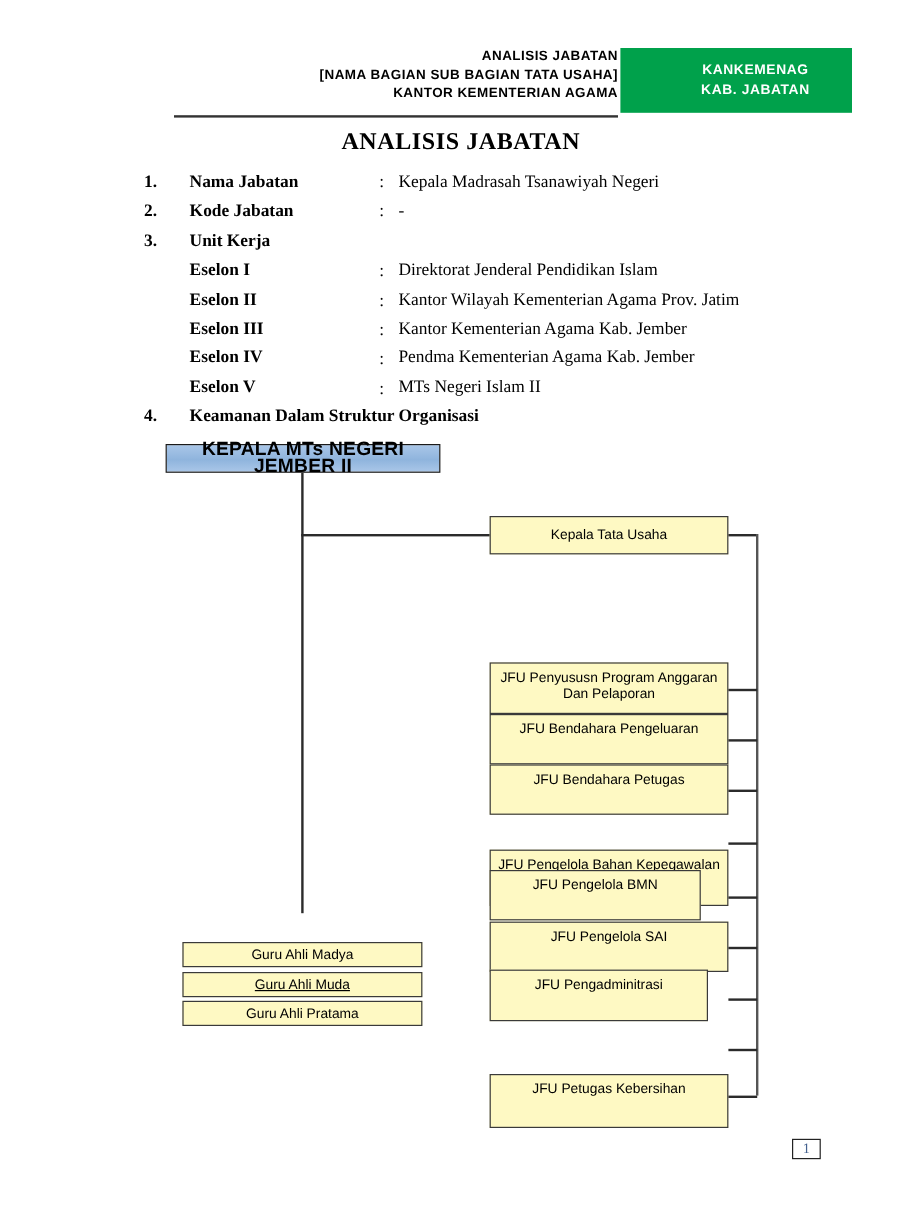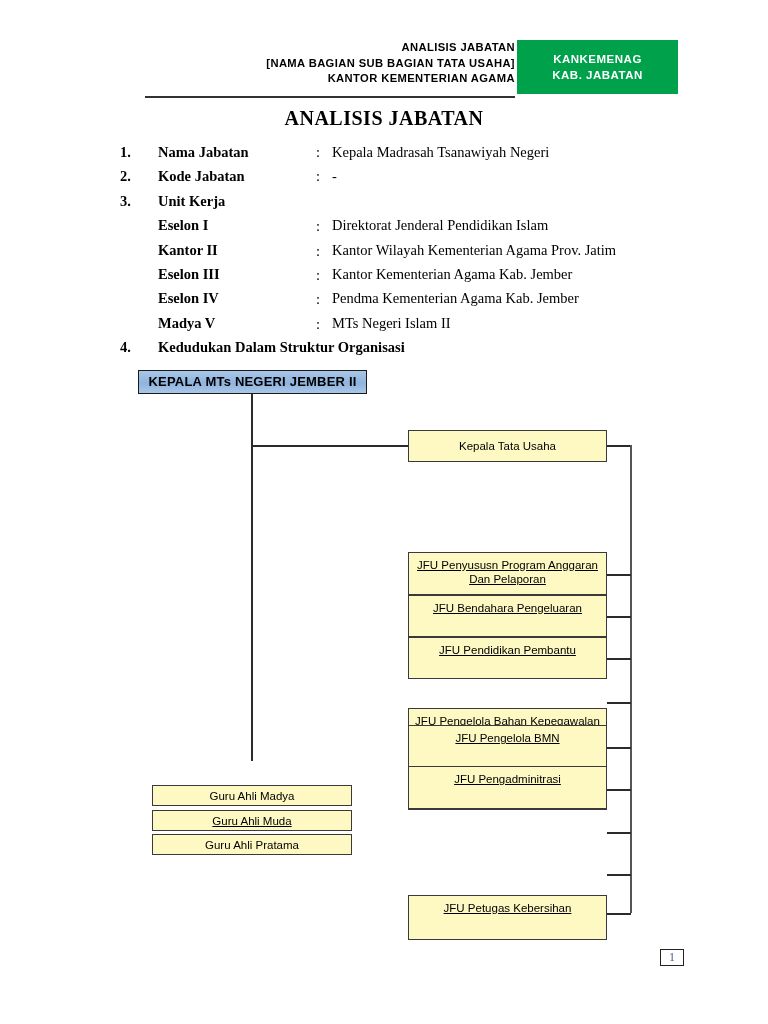--- a/index.html
+++ b/index.html
@@ -46,20 +46,21 @@
     display: flex;
     flex-direction: column;
     align-items: center;
     justify-content: center;
     font-family: "Liberation Sans", sans-serif;
     font-weight: bold;
     font-size: 11.5px;
     line-height: 16px;
     letter-spacing: 0.5px;
     color: #ffffff;
+    padding-left: 32px;
   }
   .header-rule {
     position: absolute;
     left: 145px;
     top: 96px;
     width: 370px;
     height: 2px;
     background: #333333;
   }
 
@@ -143,24 +144,24 @@
     align-items: center;
     justify-content: center;
     text-align: center;
     line-height: 14px;
     padding: 1px 4px;
   }
   .node.head {
     background: linear-gradient(180deg, #a9c6e8 0%, #8fb4dd 55%, #a9c6e8 100%);
     border: 1.5px solid #1a1a1a;
     font-weight: bold;
-    font-size: 13px;
+    font-size: 16px;
     letter-spacing: 0.2px;
   }
-  .node.tall { align-items: flex-start; padding-top: 5px; text-decoration: underline; }
+  .node.tall { align-items: flex-start; padding-top: 5px; }
 
   .conn {
     position: absolute;
     background: #2b2b2b;
   }
   .conn.v { width: 1.6px; }
   .conn.h { height: 1.6px; }
   .conn.thin { background: #555555; }
 
   
@@ -224,49 +225,49 @@
 
   <div class="info-row sub">
     <span class="info-num"></span>
     <span class="info-label indent">Eselon I</span>
     <span class="info-colon">:</span>
     <span class="info-value">Direktorat Jenderal Pendidikan Islam</span>
   </div>
 
   <div class="info-row sub">
     <span class="info-num"></span>
-    <span class="info-label indent">Kantor II</span>
+    <span class="info-label indent">Eselon II</span>
     <span class="info-colon">:</span>
     <span class="info-value">Kantor Wilayah Kementerian Agama Prov. Jatim</span>
   </div>
 
   <div class="info-row sub">
     <span class="info-num"></span>
     <span class="info-label indent">Eselon III</span>
     <span class="info-colon">:</span>
     <span class="info-value">Kantor Kementerian Agama Kab. Jember</span>
   </div>
 
   <div class="info-row sub">
     <span class="info-num"></span>
     <span class="info-label indent">Eselon IV</span>
     <span class="info-colon">:</span>
     <span class="info-value">Pendma Kementerian Agama Kab. Jember</span>
   </div>
 
   <div class="info-row sub">
     <span class="info-num"></span>
-    <span class="info-label indent">Madya V</span>
+    <span class="info-label indent">Eselon V</span>
     <span class="info-colon">:</span>
     <span class="info-value">MTs Negeri Islam II</span>
   </div>
 
   <div class="info-row">
     <span class="info-num">4.</span>
-    <span class="info-label">Kedudukan Dalam Struktur Organisasi</span>
+    <span class="info-label">Keamanan Dalam Struktur Organisasi</span>
   </div>
 
 </div>
 
 <div class="org-chart">
 
   <div class="node head" style="left:138px; top:370px; width:229px; height:24px;">KEPALA MTs NEGERI JEMBER II</div>
 
   <div class="conn v" style="left:251px; top:394px; height:367px;"></div>
 
@@ -276,33 +277,33 @@
 
   <div class="conn h" style="left:607px; top:445px; width:24px;"></div>
   <div class="conn v thin" style="left:630px; top:445px; height:468px;"></div>
 
   <div class="node tall" style="left:408px; top:552px; width:199px; height:43px;">JFU Penyususn Program Anggaran Dan Pelaporan</div>
   <div class="conn h" style="left:607px; top:574px; width:24px;"></div>
 
   <div class="node tall" style="left:408px; top:595px; width:199px; height:42px;">JFU Bendahara Pengeluaran</div>
   <div class="conn h" style="left:607px; top:616px; width:24px;"></div>
 
-  <div class="node tall" style="left:408px; top:637px; width:199px; height:42px;">JFU Pendidikan Pembantu</div>
+  <div class="node tall" style="left:408px; top:637px; width:199px; height:42px;">JFU Bendahara Petugas</div>
   <div class="conn h" style="left:607px; top:658px; width:24px;"></div>
 
   <div class="node tall" style="left:408px; top:708px; width:199px; height:47px;">JFU Pengelola Bahan Kepegawalan Dan Ketatalaksanaan</div>
   <div class="conn h" style="left:607px; top:702px; width:24px;"></div>
 
-  <div class="node tall" style="left:408px; top:725px; width:199px; height:42px;">JFU Pengelola BMN</div>
+  <div class="node tall" style="left:408px; top:725px; width:176px; height:42px;">JFU Pengelola BMN</div>
   <div class="conn h" style="left:607px; top:747px; width:24px;"></div>
 
   <div class="node tall" style="left:408px; top:768px; width:199px; height:42px;">JFU Pengelola SAI</div>
   <div class="conn h" style="left:607px; top:789px; width:24px;"></div>
 
-  <div class="node tall" style="left:408px; top:766px; width:199px; height:43px;">JFU Pengadminitrasi</div>
+  <div class="node tall" style="left:408px; top:808px; width:182px; height:43px;">JFU Pengadminitrasi</div>
   <div class="conn h" style="left:607px; top:832px; width:24px;"></div>
 
   <div class="conn h" style="left:607px; top:874px; width:24px;"></div>
 
   <div class="node tall" style="left:408px; top:895px; width:199px; height:45px;">JFU Petugas Kebersihan</div>
   <div class="conn h" style="left:607px; top:913px; width:24px;"></div>
 
   <div class="node" style="left:152px; top:785px; width:200px; height:21px;">Guru Ahli Madya</div>
   <div class="node" style="left:152px; top:810px; width:200px; height:21px;text-decoration:underline;">Guru Ahli Muda</div>
   <div class="node" style="left:152px; top:834px; width:200px; height:21px;">Guru Ahli Pratama</div>

